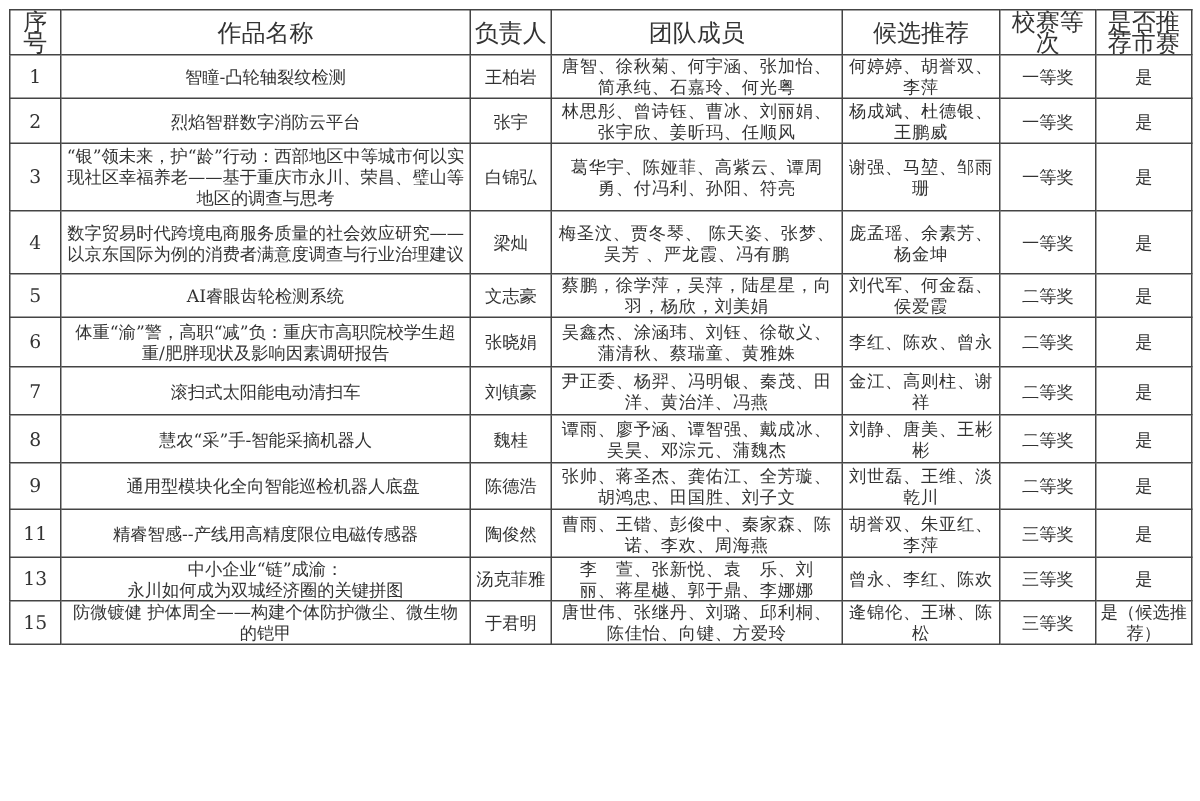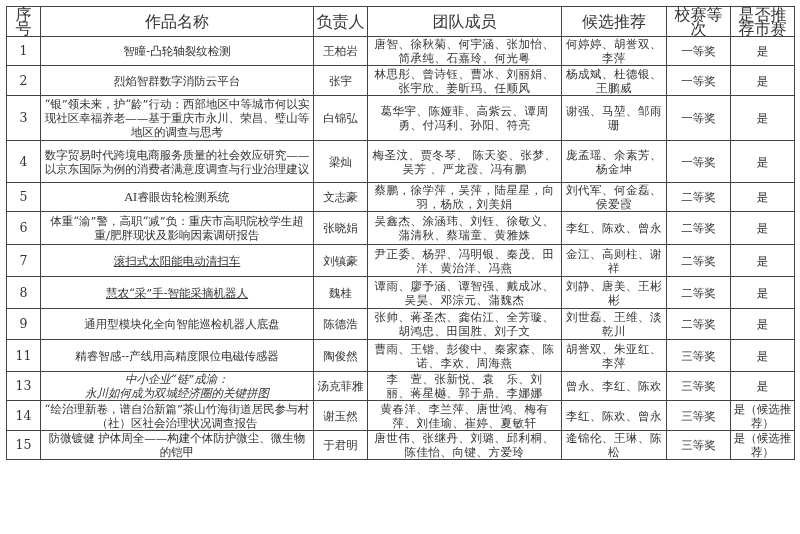--- a/index.html
+++ b/index.html
@@ -91,30 +91,30 @@
         <td class="no">6</td>
         <td class="title" style="white-space: pre-line; text-align: center;">体重“渝”警，高职“减”负：重庆市高职院校学生超重/肥胖现状及影响因素调研报告</td>
         <td class="lead">张晓娟</td>
         <td class="team">吴鑫杰、涂涵玮、刘钰、徐敬义、蒲清秋、蔡瑞童、黄雅姝</td>
         <td class="adv">李红、陈欢、曾永</td>
         <td class="rank">二等奖</td>
         <td class="rec">是</td>
       </tr>
       <tr style="height: 32px;">
         <td class="no">7</td>
-        <td class="title" style="white-space: pre-line; text-decoration: underline;">滚扫式太阳能电动清扫车</td>
+        <td class="title" style="white-space: pre-line;">滚扫式太阳能电动清扫车</td>
         <td class="lead">刘镇豪</td>
         <td class="team">尹正委、杨羿、冯明银、秦茂、田洋、黄治洋、冯燕</td>
         <td class="adv">金江、高则柱、谢祥</td>
         <td class="rank">二等奖</td>
         <td class="rec">是</td>
       </tr>
       <tr style="height: 32px;">
         <td class="no">8</td>
-        <td class="title" style="white-space: pre-line; text-decoration: underline;">慧农“采”手-智能采摘机器人</td>
+        <td class="title" style="white-space: pre-line;">慧农“采”手-智能采摘机器人</td>
         <td class="lead">魏桂</td>
         <td class="team">谭雨、廖予涵、谭智强、戴成冰、吴昊、邓淙元、蒲魏杰</td>
         <td class="adv">刘静、唐美、王彬彬</td>
         <td class="rank">二等奖</td>
         <td class="rec">是</td>
       </tr>
       <tr style="height: 31px;">
         <td class="no">9</td>
         <td class="title" style="white-space: pre-line; padding-left: 12px;">通用型模块化全向智能巡检机器人底盘</td>
         <td class="lead">陈德浩</td>
@@ -127,36 +127,27 @@
         <td class="no">11</td>
         <td class="title" style="white-space: pre-line;">精睿智感--产线用高精度限位电磁传感器</td>
         <td class="lead">陶俊然</td>
         <td class="team">曹雨、王锴、彭俊中、秦家森、陈诺、李欢、周海燕</td>
         <td class="adv">胡誉双、朱亚红、李萍</td>
         <td class="rank">三等奖</td>
         <td class="rec">是</td>
       </tr>
       <tr style="height: 28px;">
         <td class="no">13</td>
-        <td class="title" style="white-space: pre-line; font-style: italic;">中小企业“链”成渝：
+        <td class="title" style="white-space: pre-line;">中小企业“链”成渝：
 永川如何成为双城经济圈的关键拼图</td>
         <td class="lead">汤克菲雅</td>
         <td class="team">李　萱、张新悦、袁　乐、刘　丽、蒋星樾、郭于鼎、李娜娜</td>
         <td class="adv">曾永、李红、陈欢</td>
         <td class="rank">三等奖</td>
         <td class="rec">是</td>
-      </tr>
-      <tr style="height: 30px;">
-        <td class="no">14</td>
-        <td class="title" style="white-space: pre-line;">“绘治理新卷，谱自治新篇”茶山竹海街道居民参与村（社）区社会治理状况调查报告</td>
-        <td class="lead">谢玉然</td>
-        <td class="team">黄春洋、李兰萍、唐世鸿、梅有萍、刘佳瑜、崔婷、夏敏轩</td>
-        <td class="adv">李红、陈欢、曾永</td>
-        <td class="rank">三等奖</td>
-        <td class="rec">是（候选推荐）</td>
       </tr>
       <tr style="height: 26px;">
         <td class="no">15</td>
         <td class="title" style="white-space: pre-line;">防微镀健 护体周全——构建个体防护微尘、微生物的铠甲</td>
         <td class="lead">于君明</td>
         <td class="team">唐世伟、张继丹、刘璐、邱利桐、陈佳怡、向键、方爱玲</td>
         <td class="adv">逄锦伦、王琳、陈松</td>
         <td class="rank">三等奖</td>
         <td class="rec">是（候选推荐）</td>
       </tr>

